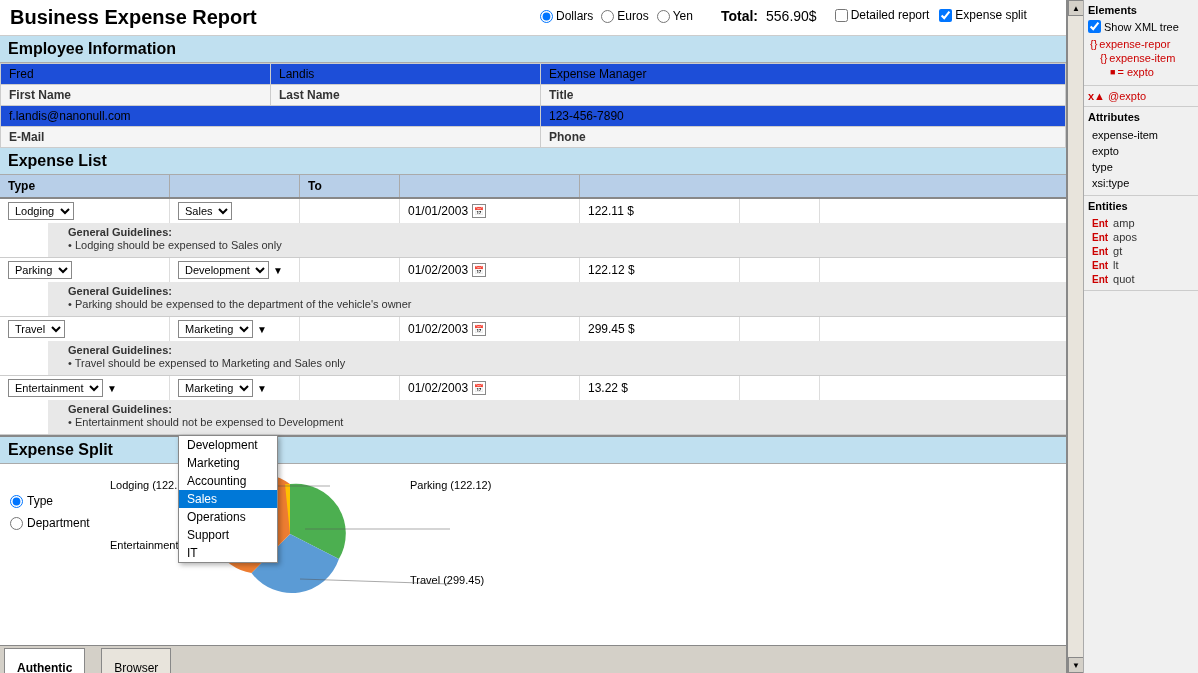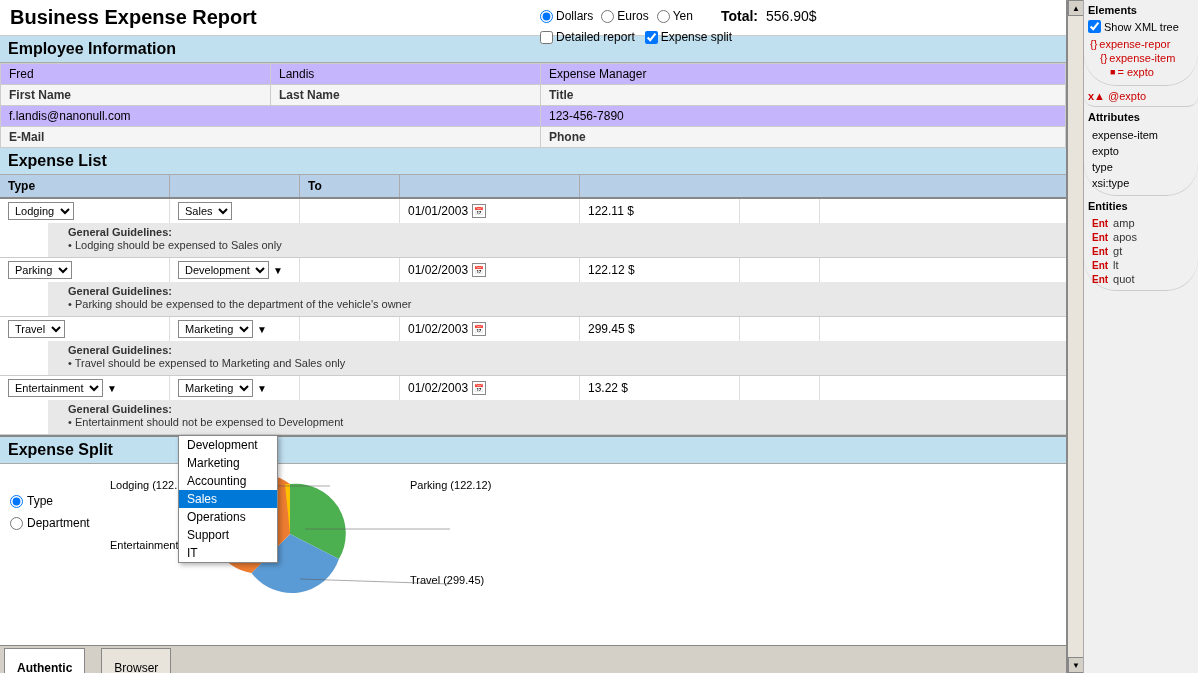--- a/index.html
+++ b/index.html
@@ -63,21 +63,21 @@
       font-size: 12px;
     }
     
     .employee-table .label-row td {
       font-weight: bold;
       background: #f5f5f5;
       color: #333;
     }
     
     .employee-table .value-row td {
-      background: #c4b5fd;
+      background: #1d4ed8;
     }
     
     .expense-table-header {
       display: grid;
       grid-template-columns: 170px 130px 100px 180px 160px 80px;
       background: #b8cfe8;
       border-bottom: 2px solid #888;
     }
     
     .expense-table-header .col-header {
@@ -205,21 +205,20 @@
     
     .tab.active {
       background: #fff;
       font-weight: bold;
     }
     
     
     .panel-section {
       padding: 4px;
       border-bottom: 1px solid #ccc;
-      border-radius: 32px;
     }
     
     .panel-title {
       font-weight: bold;
       font-size: 11px;
       margin-bottom: 4px;
       color: #000;
     }
     
     .checkbox-row {
@@ -320,21 +319,21 @@
 
     label { display: flex; align-items: center; gap: 3px; }
   </style>
 </head>
 <body>
 
 <div class="main-area" style="position:relative;">
 
   <div class="report-header" style="position:relative; padding: 6px 10px;">
     <h1 class="report-title">Business Expense Report</h1>
-    <div style="display:flex; flex-direction:column; align-items:flex-start; gap:6px; position:absolute; left:540px; top:8px;">
+    <div style="display:flex; align-items:flex-start; gap:18px; position:absolute; left:540px; top:8px;">
       <div class="currency-options">
         <label>
           <input type="radio" name="currency" checked="" style="">
           <span>Dollars</span>
         </label>
         <label>
           <input type="radio" name="currency" style="">
           <span>Euros</span>
         </label>
         <label>

